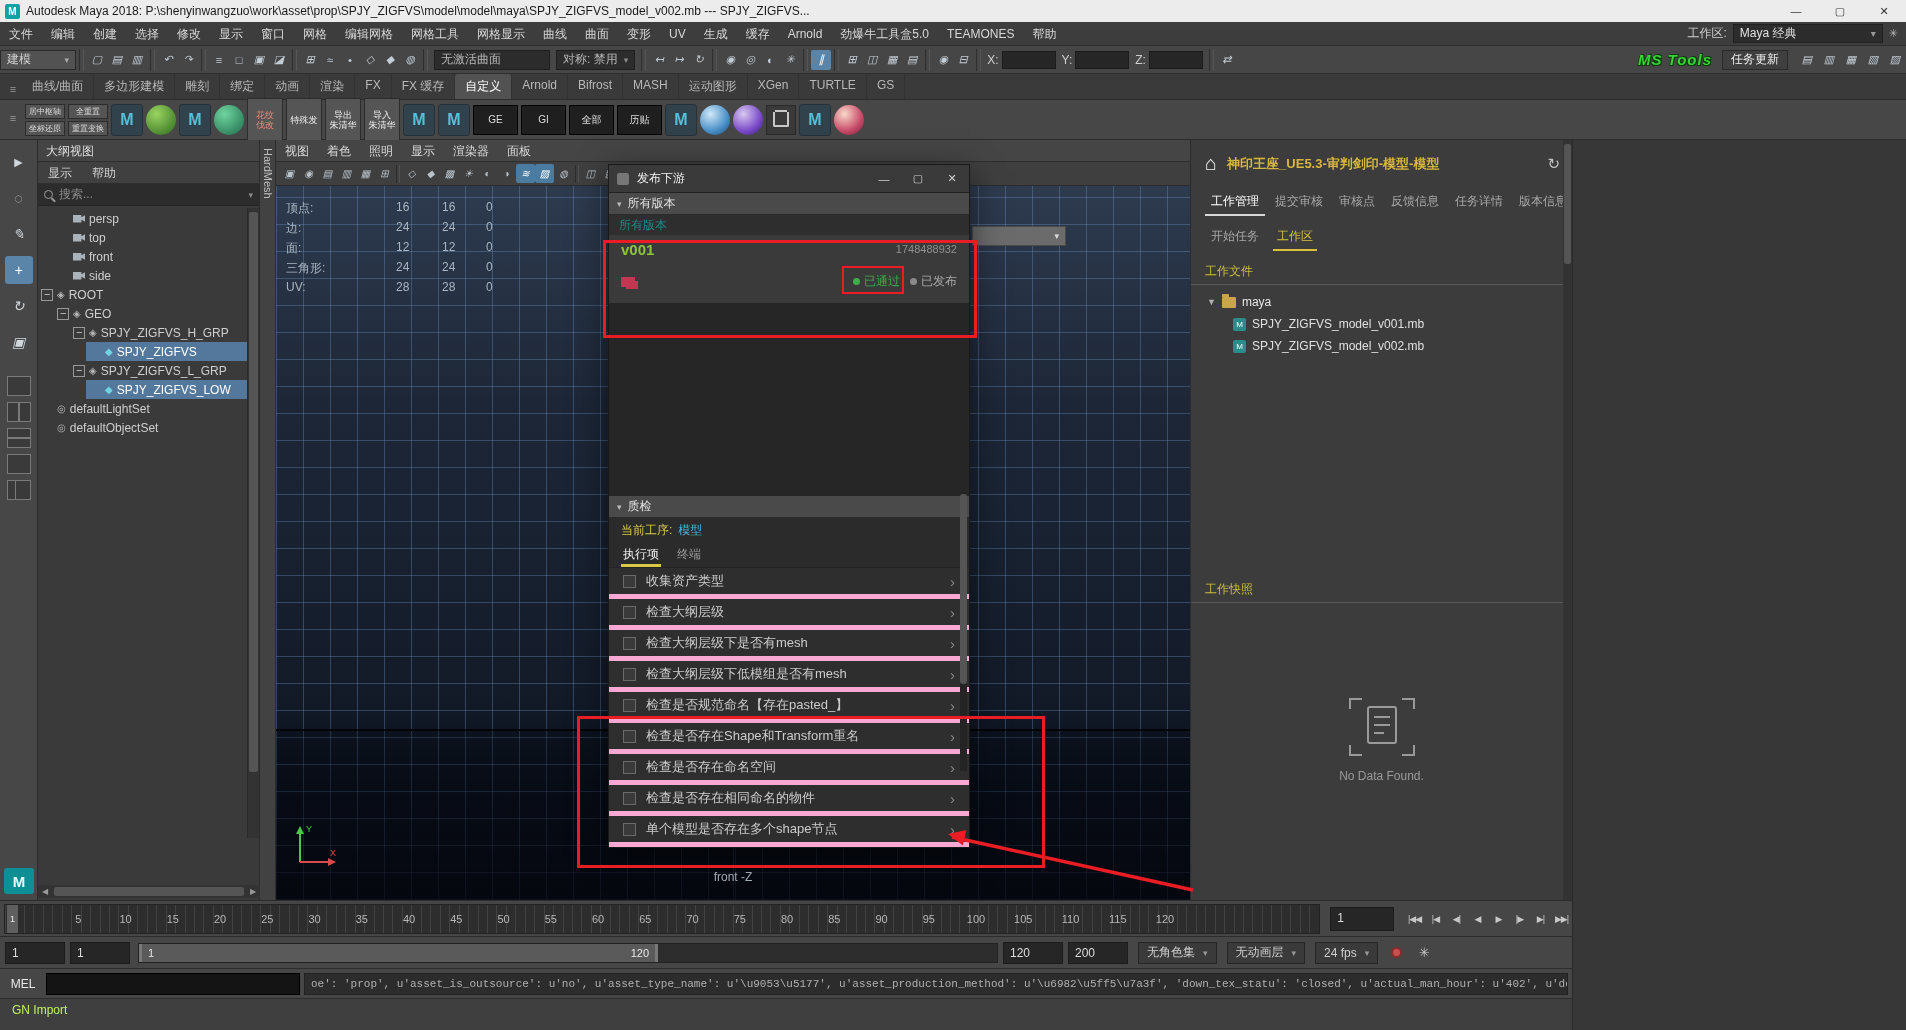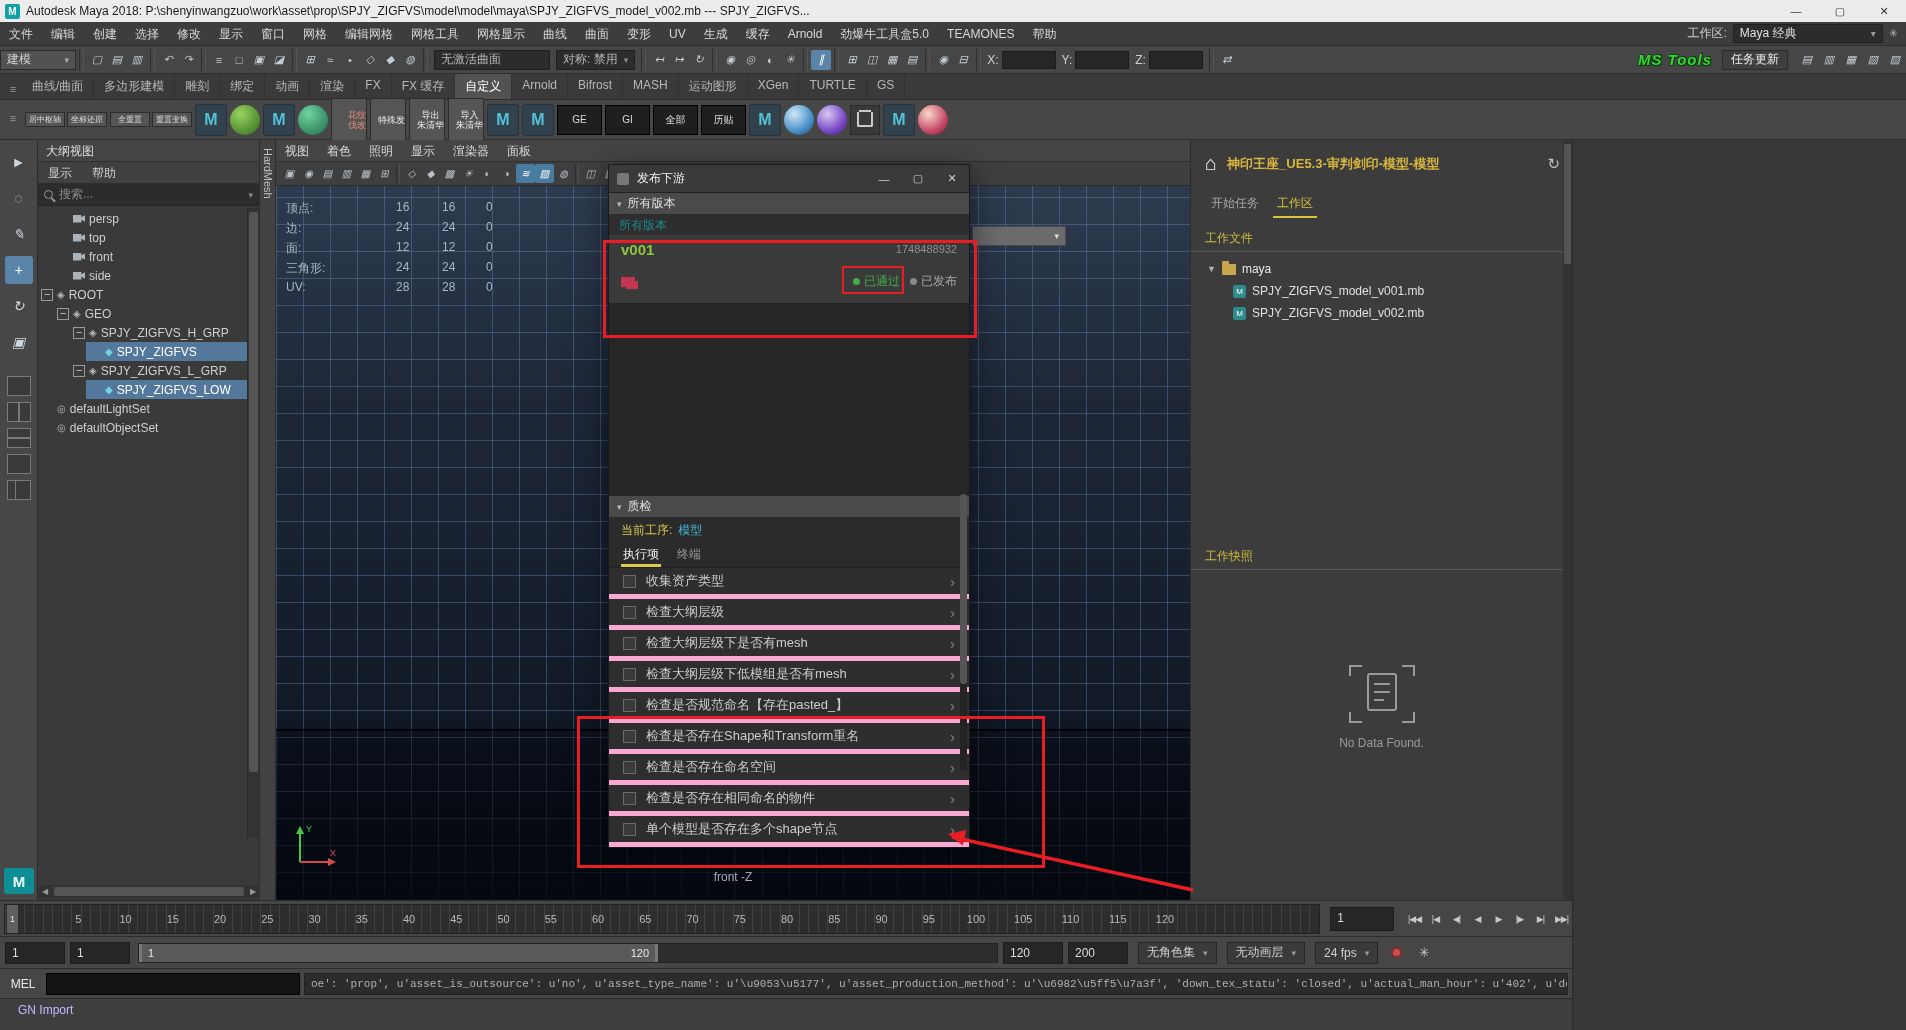--- a/index.html
+++ b/index.html
@@ -50,24 +50,24 @@
 
   
   .shelftabs { position:absolute; left:0; top:74px; width:1906px; height:26px; background:#3a3a3a;
                display:flex; align-items:flex-end; border-bottom:1px solid #2c2c2c; padding-left:4px; }
   .shelf-menu-glyph { width:18px; color:#9a9a9a; font-size:11px; text-align:center; padding-bottom:4px; }
   .shelf-tab { padding:4px 10px; color:#b8b8b8; white-space:nowrap; border-right:1px solid #323232; }
   .shelf-tab.active { background:#525252; color:#fff; border-radius:3px 3px 0 0; }
   .shelficons { position:absolute; left:0; top:100px; width:1906px; height:40px; background:#474747;
                 display:flex; align-items:center; gap:3px; padding-left:4px; border-bottom:1px solid #2c2c2c; }
   .sb { display:flex; align-items:center; justify-content:center; }
-  .sb.k-tiny2 { flex-direction:row; gap:2px;border-radius:9px; }
+  .sb.k-tiny2 { flex-direction:column; gap:2px;border-radius:9px; }
   .sb.k-tiny2 span { display:block; width:40px; height:15px; background:#555; border:1px solid #2c2c2c;
                      font-size:8px; line-height:13px; text-align:center; color:#ddd; overflow:hidden; white-space:nowrap; }
-  .sb.k-btn2 { width:36px; height:44px; background:#555; border:1px solid #2c2c2c;justify-content:flex-end; }
+  .sb.k-btn2 { width:36px; height:44px; background:#555; border:1px solid #2c2c2c; }
   .sb.k-btn2 .sb-label { font-size:9px; line-height:10px; white-space:pre-line; text-align:center; color:#eee; }
   .sb.k-btn2.accent .sb-label { color:#e88b7a; }
   .sb.k-dark { width:45px; height:30px; background:#1f1f1f; border:1px solid #000; }
   .sb.k-dark .sb-label { font-size:10px; color:#ddd; }
   .sb.k-m { width:32px; height:32px; background:#31424c; border:1px solid #24303a; border-radius:3px; }
   .sb.k-m .sb-label { color:#55c0d8; font-weight:bold; font-size:16px; }
   .sb.k-leaf, .sb.k-leaf2 { width:30px; height:30px; border-radius:50%; }
   .sb.k-leaf { background:radial-gradient(circle at 35% 30%, #9ad45f, #2e6b1e); }
   .sb.k-leaf2 { background:radial-gradient(circle at 35% 30%, #6fd49f, #1e6b4b); }
   .sb.k-sphereA { width:30px; height:30px; border-radius:50%; background:radial-gradient(circle at 35% 30%, #cfe8f8, #4a90c8 60%, #1c4a74); }
@@ -263,21 +263,21 @@
 
   
   .cmdline { position:absolute; left:0; top:968px; width:1572px; height:30px; background:#464646;
              display:flex; align-items:center; border-top:1px solid #2c2c2c; }
   .cmd-label { width:46px; text-align:center; color:#e8e8e8; }
   .cmd-input { width:254px; height:22px; background:#141414; border:1px solid #000; }
   .cmd-output { flex:1; height:22px; background:#2c2c2c; border:1px solid #222; margin:0 4px; color:#b0b0b0;
                 font-family:"Liberation Mono", monospace; font-size:11px; line-height:20px; padding:0 6px;
                 white-space:nowrap; overflow:hidden; }
   .helpline { position:absolute; left:0; top:998px; width:1572px; height:32px; background:#3f3f3f;
-              border-top:1px solid #2c2c2c; color:#c4b5fd; padding:4px 0 0 18px; }
+              border-top:1px solid #2c2c2c; color:#bef264; padding:4px 0 0 12px; }
 
   
   .annot { position:absolute; border:3px solid #ea1c24; z-index:110; pointer-events:none; }
   .annot-a { left:603px; top:240px; width:374px; height:98px; }
   .annot-b { left:842px; top:266px; width:62px; height:28px; border-width:2px; }
   .annot-c { left:577px; top:716px; width:468px; height:152px; }
   .annot-arrow { position:absolute; left:0; top:0; z-index:120; pointer-events:none; }
 
   .sidebar-icons { display:flex; }
   .sidebar-icons .sl-icon { width:22px; }
@@ -1004,20 +1004,29 @@
       </svg>
     </div>
   </div>
 
   <div class="taskpanel">
     <div class="tp-header">
       <span class="tp-home">⌂</span>
       <span class="tp-title">神印王座_UE5.3-审判剑印-模型-模型</span>
       <span class="tp-refresh">↻</span>
     </div>
+    <div class="tp-tabs">
+
+    <span class="tp-tab active">工作管理</span>
+        <span class="tp-tab">提交审核</span>
+        <span class="tp-tab">审核点</span>
+        <span class="tp-tab">反馈信息</span>
+        <span class="tp-tab">任务详情</span>
+        <span class="tp-tab">版本信息</span>
+      </div>
     <div class="tp-subtabs">
 
     <span class="tp-subtab">开始任务</span>
         <span class="tp-subtab active">工作区</span>
       </div>
     <div class="tp-sect">工作文件</div>
     <div class="tp-hr"></div>
     <div class="tp-folder">
       <span class="tp-caret">▼</span>
       <span class="folder-ic"></span>

